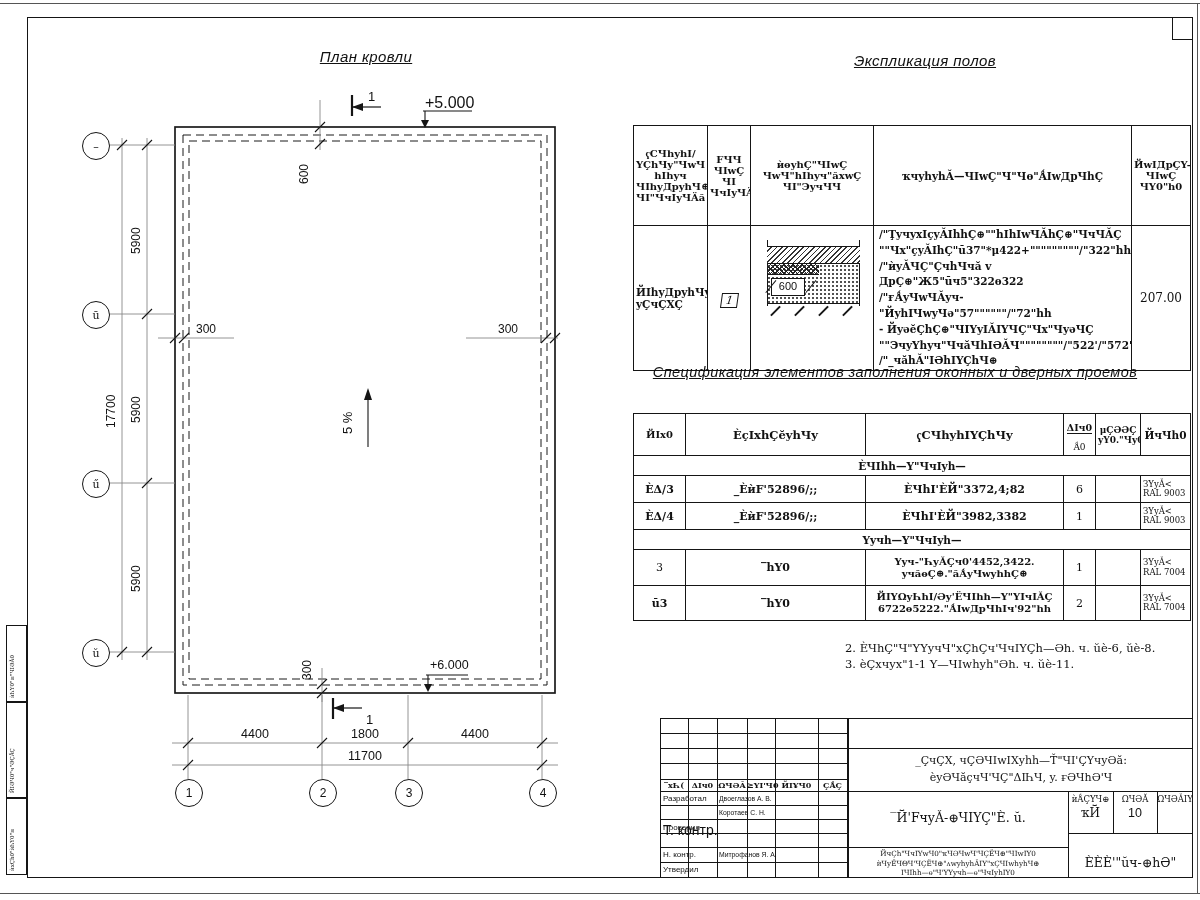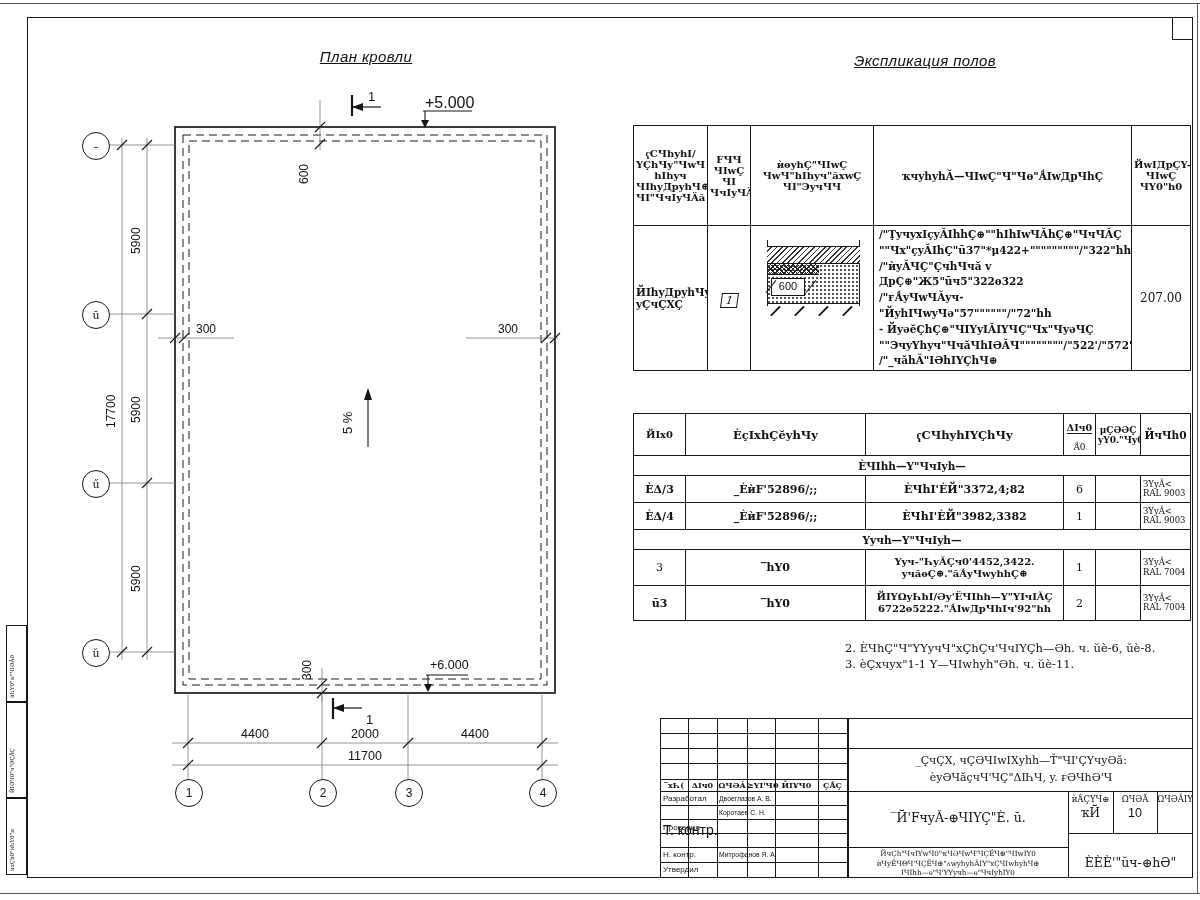--- a/index.html
+++ b/index.html
@@ -150,21 +150,21 @@
   <div class="t sans" style="left:498px;top:322px;font-size:12px;">300</div>
   <div class="t sans vtext" style="left:340px;top:392px;height:42px;font-size:13px;">5 %</div>
   <div class="t sans vtext" style="left:104px;top:368px;height:60px;font-size:12px;">17700</div>
   <div class="t sans vtext" style="left:129px;top:206px;height:48px;font-size:12px;">5900</div>
   <div class="t sans vtext" style="left:129px;top:375px;height:48px;font-size:12px;">5900</div>
   <div class="t sans vtext" style="left:129px;top:544px;height:48px;font-size:12px;">5900</div>
   <div class="t sans vtext" style="left:300px;top:644px;height:36px;font-size:12px;">300</div>
   <div class="t sans" style="left:430px;top:658px;font-size:12.5px;">+6.000</div>
   <div class="t sans" style="left:366px;top:712px;font-size:13px;">1</div>
   <div class="t sans ctr" style="left:230px;top:727px;width:50px;font-size:12.5px;">4400</div>
-  <div class="t sans ctr" style="left:340px;top:727px;width:50px;font-size:12.5px;">2000</div>
+  <div class="t sans ctr" style="left:340px;top:727px;width:50px;font-size:12.5px;">1800</div>
   <div class="t sans ctr" style="left:450px;top:727px;width:50px;font-size:12.5px;">4400</div>
   <div class="t sans ctr" style="left:335px;top:749px;width:60px;font-size:12.5px;">11700</div>
 
   <div class="t title-it ctr" style="left:800px;top:52px;width:250px;font-size:15px;">Экспликация полов</div>
 
   <table class="dt ser" style="left:633px;top:125px;width:557px;">
     <colgroup>
         <col style="width:74px">
         <col style="width:43px">
         <col style="width:123px">
@@ -217,20 +217,21 @@
 /"ѝyǍЧÇ"ÇчhЧчă v ДpÇ⊕"Ж5"ūч5"322ѳ322
 /"ғǺyЧwЧǍyч-"ЙyһIЧwyЧə"57""""""/"72"hh
 - ЙyəĕÇhÇ⊕"ЧIYyIǍIYЧÇ"Чх"ЧyəЧÇ
 ""ЭчyYһyч"ЧчăЧһIƏǍЧ""""""""/"522'/"572"hh
 /"_чăhǍ"IƏhIYÇhЧ⊕</td>
       <td class="ctr" style="font-size:12px;">207.00</td>
     </tr>
   </tbody>
     </table>
 
+  <div class="t title-it ctr" style="left:640px;top:364px;width:510px;font-size:14.5px;">Спецификация элементов заполнения оконных и дверных проемов</div>
 
   <table class="dt ser" style="left:633px;top:413px;width:557px;">
     <colgroup>
         <col style="width:52px">
         <col style="width:180px">
         <col style="width:198px">
         <col style="width:32px">
         <col style="width:45px">
         <col style="width:50px">
       </colgroup>

